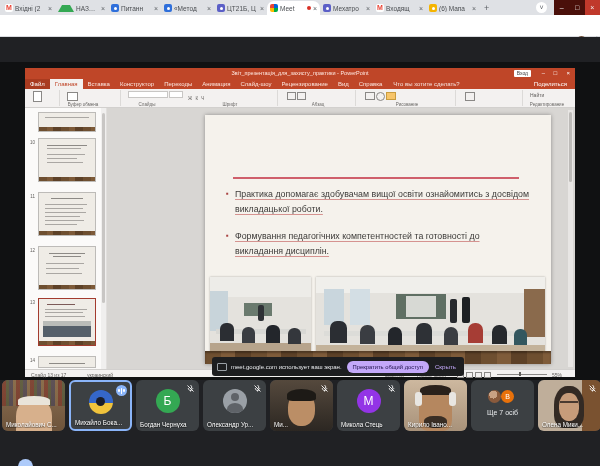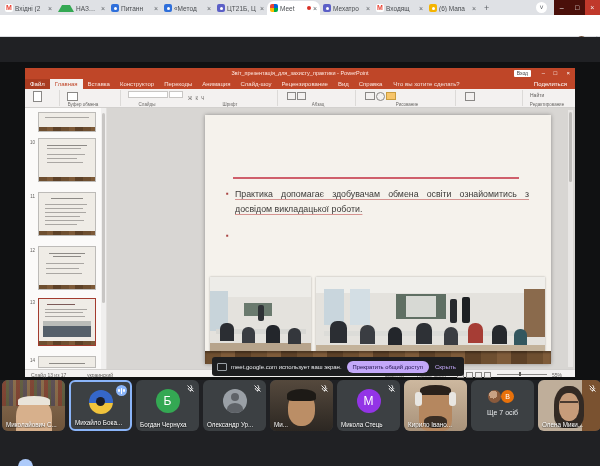--- a/index.html
+++ b/index.html
@@ -328,24 +328,25 @@
       </div>
     </div>
     <div id="panel-scroll" class="abs"></div>
     <div id="panel-thumbtrack" class="abs"></div>
 
     <div id="slidearea" class="abs"></div>
     <div id="slide" class="abs">
       <div id="slide-line" class="abs"></div>
       <div id="bullet-1" class="bullet" style="top:72px">
         <span class="bm">▪</span>
-        <span class="bt">Практика допомагає здобувачам обмена освіти ознайомитись з досвідом викладацької роботи.</span>
+        <span class="bt">Практика допомагає здобувачам вищої освіти ознайомитись з досвідом викладацької роботи.</span>
       </div>
       <div id="bullet-2" class="bullet" style="top:114px">
         <span class="bm">▪</span>
+        <span class="bt">Формування педагогічних компетентностей та готовності до викладання дисциплін.</span>
       </div>
 
       <div class="photo" style="left:5px;width:101px">
         <span class="ph" style="left:0;top:0;width:101px;height:20px;background:#edece8"></span>
         <span class="ph" style="left:0;top:14px;width:18px;height:40px;background:#c8d4da"></span>
         <span class="ph" style="left:34px;top:26px;width:28px;height:13px;background:#6a7a6e"></span>
         <span class="ph" style="left:48px;top:28px;width:6px;height:16px;background:#2f3236;border-radius:2px"></span>
         <span class="ph" style="left:0;top:66px;width:101px;height:14px;background:#b7a48c"></span>
         <span class="ph" style="left:6px;top:52px;width:90px;height:5px;background:#d8d8d4"></span>
         <span class="ph" style="left:10px;top:46px;width:14px;height:18px;background:#2b2e33;border-radius:6px 6px 0 0"></span>

